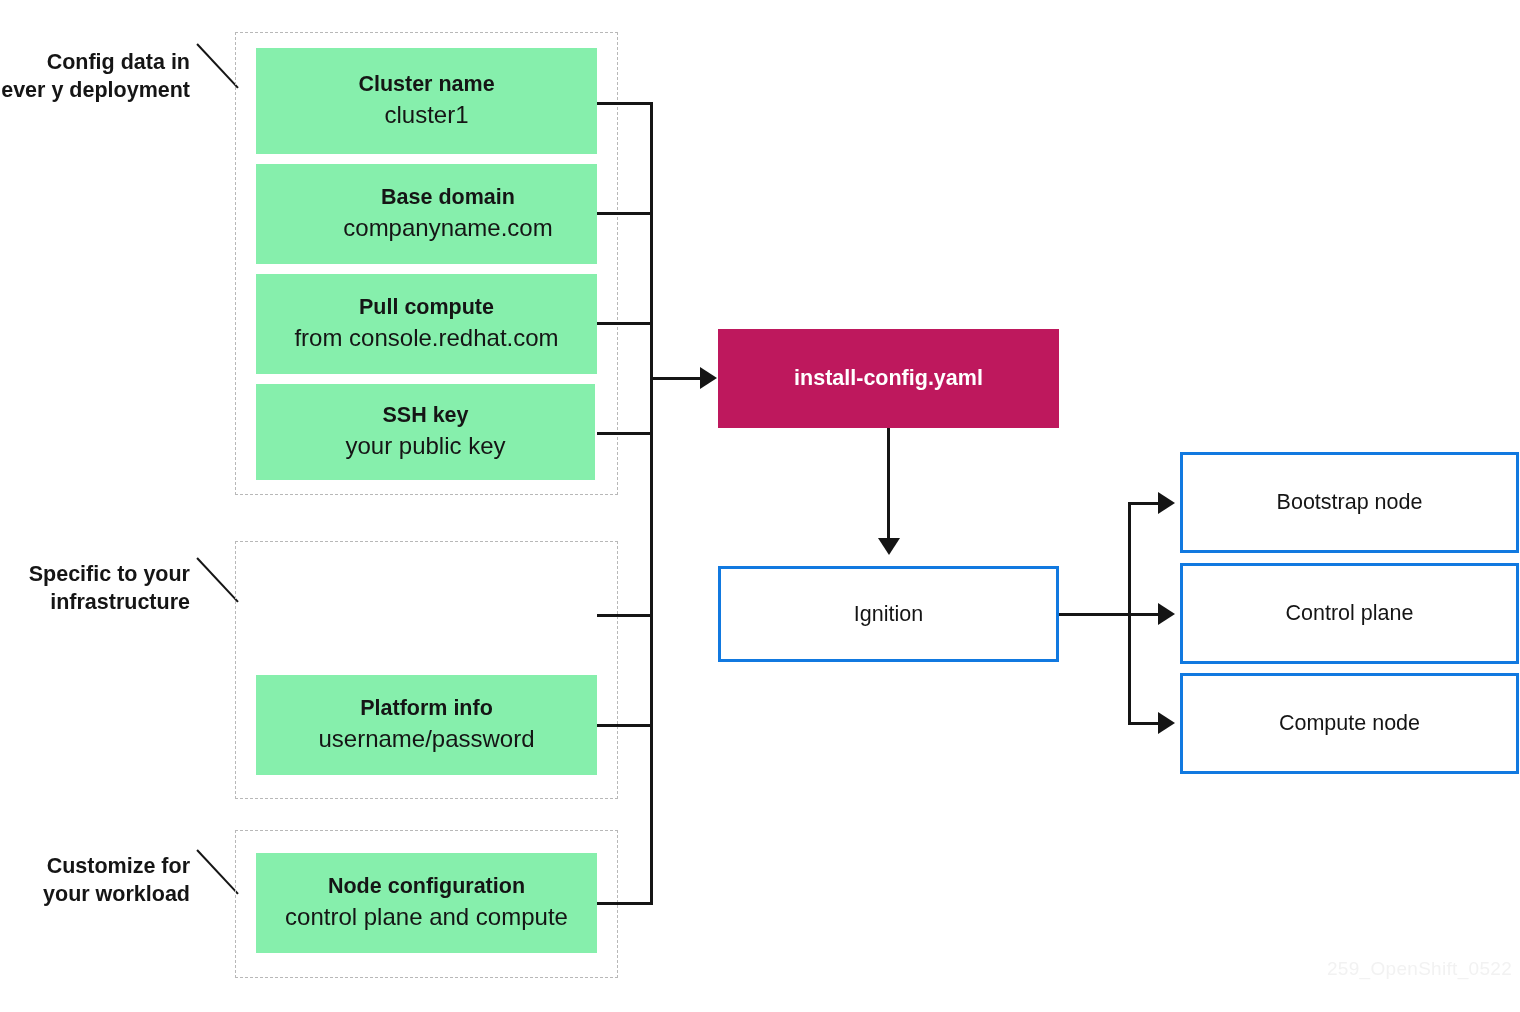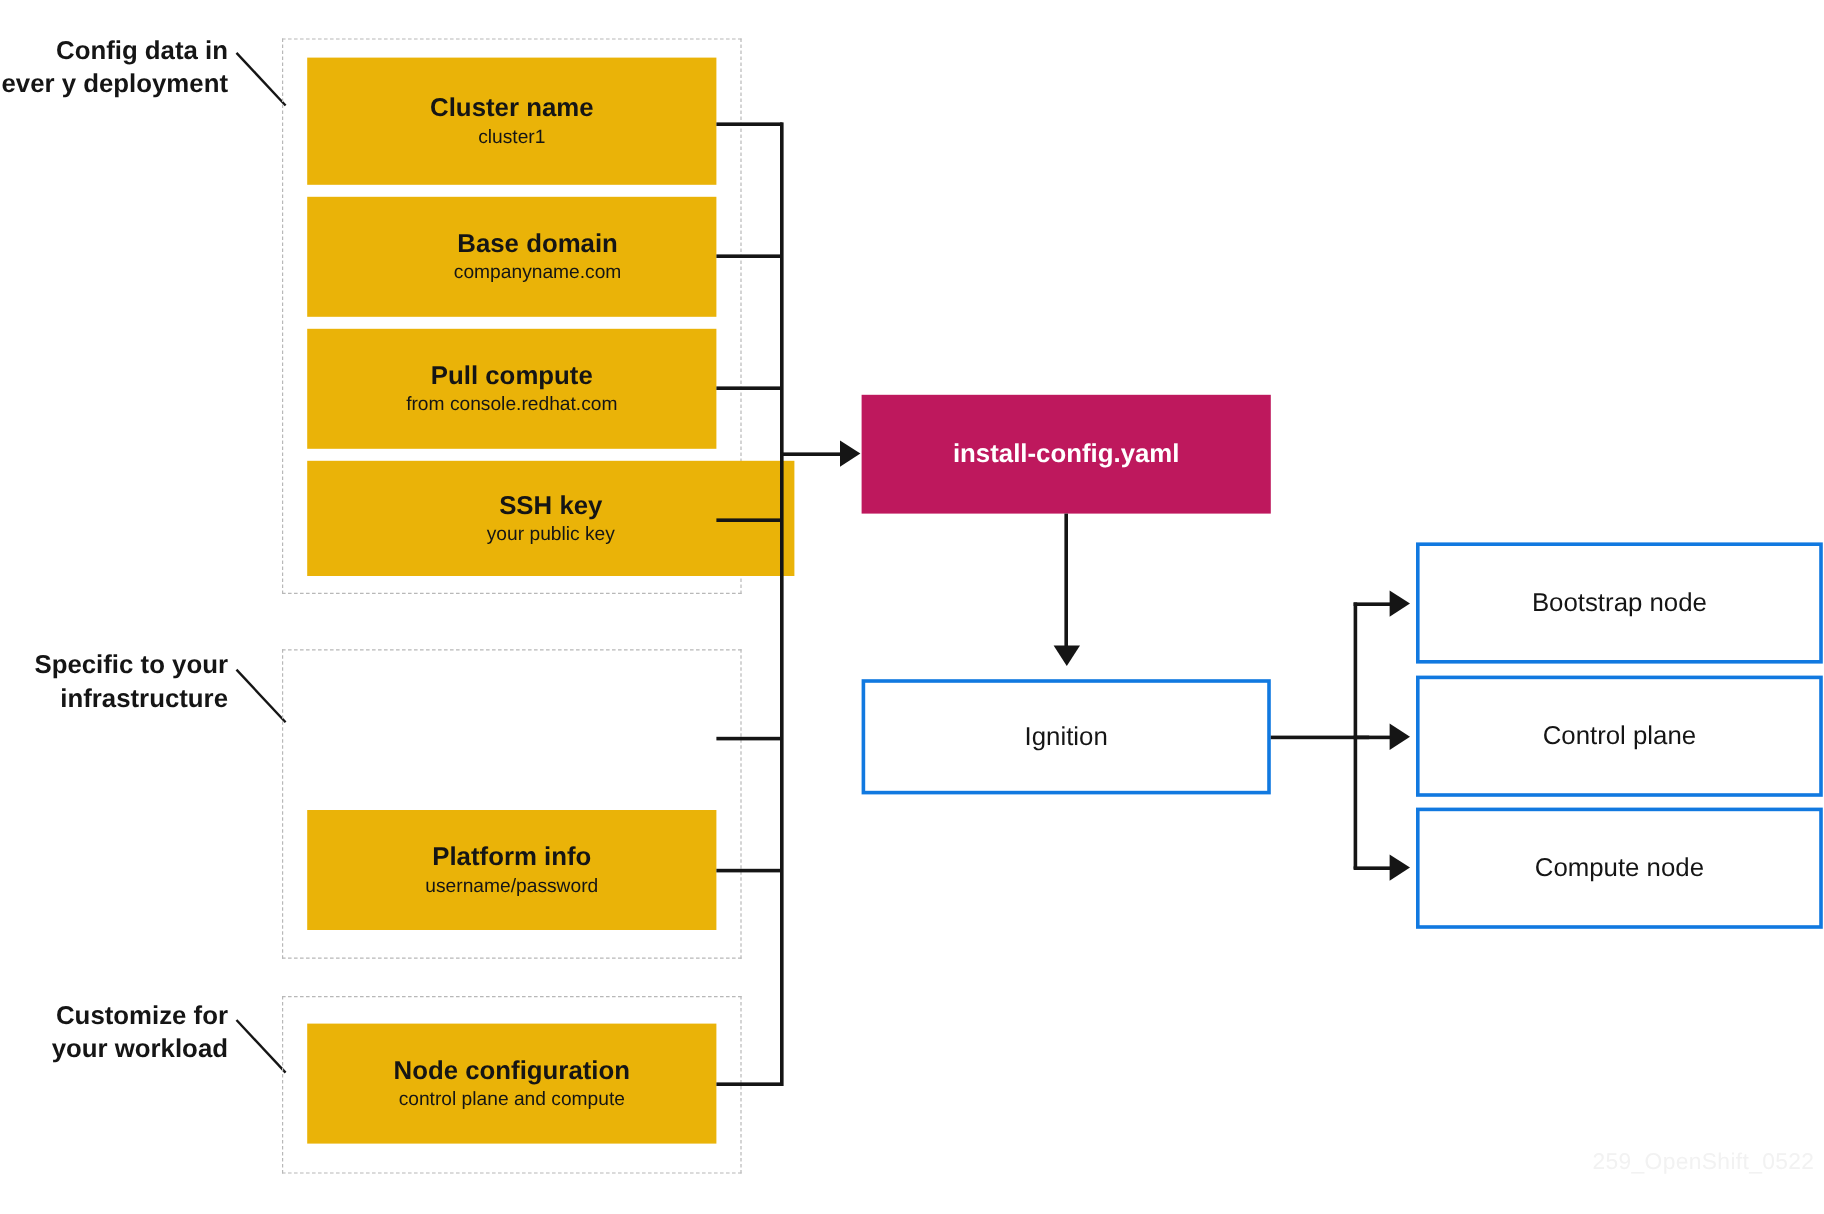--- a/index.html
+++ b/index.html
@@ -3,31 +3,31 @@
 <meta charset="utf-8">
 <style>
   html,body{margin:0;padding:0;background:#ffffff;}
   body{width:1520px;height:1012px;overflow:hidden;
        font-family:"Liberation Sans","DejaVu Sans",sans-serif;
        -webkit-font-smoothing:antialiased;}
   #canvas{position:relative;width:1520px;height:1012px;background:#fff;}
 
   
   .annot{position:absolute;color:#151515;font-size:21.5px;font-weight:700;
-         line-height:1.32;text-align:right;white-space:pre-line;}
+         line-height:1.32;text-align:right;white-space:pre-line;margin-top:20px;}
 
   
   .group{position:absolute;border:1.6px dashed #b8b8b8;box-sizing:border-box;}
 
   
-  .card{position:absolute;background:#eab308;box-sizing:border-box;
+  .card{position:absolute;background:#86efac;box-sizing:border-box;
         display:flex;flex-direction:column;align-items:center;
         justify-content:center;}
   .card .t{font-size:21.5px;font-weight:700;color:#151515;line-height:1.25;}
-  .card .s{font-size:16px;font-weight:400;color:#151515;line-height:1.3;
+  .card .s{font-size:24px;font-weight:400;color:#151515;line-height:1.3;
            margin-top:1px;}
 
   
   .bluebox{position:absolute;background:#be185d;box-sizing:border-box;
            display:flex;align-items:center;justify-content:center;}
   .bluebox span{color:#ffffff;font-size:21.5px;font-weight:700;}
 
   
   .outlinebox{position:absolute;background:#ffffff;border:3px solid #1179e0;
               box-sizing:border-box;display:flex;align-items:center;
@@ -74,21 +74,21 @@
   <div class="card" style="left:256px;top:164px;width:341px;height:100px;padding-left:43px;">
     <div class="t">Base domain</div>
     <div class="s">companyname.com</div>
   </div>
 
   <div class="card" style="left:256px;top:274px;width:341px;height:100px;">
     <div class="t">Pull compute</div>
     <div class="s">from console.redhat.com</div>
   </div>
 
-  <div class="card" style="left:256px;top:384px;width:406px;height:96px;">
+  <div class="card" style="left:256px;top:384px;width:339px;height:96px;">
     <div class="t">SSH key</div>
     <div class="s">your public key</div>
   </div>
 
   <div class="group" style="left:235px;top:541px;width:383px;height:258px;"></div>
 
 
   <div class="card" style="left:256px;top:675px;width:341px;height:100px;">
     <div class="t">Platform info</div>
     <div class="s">username/password</div>

